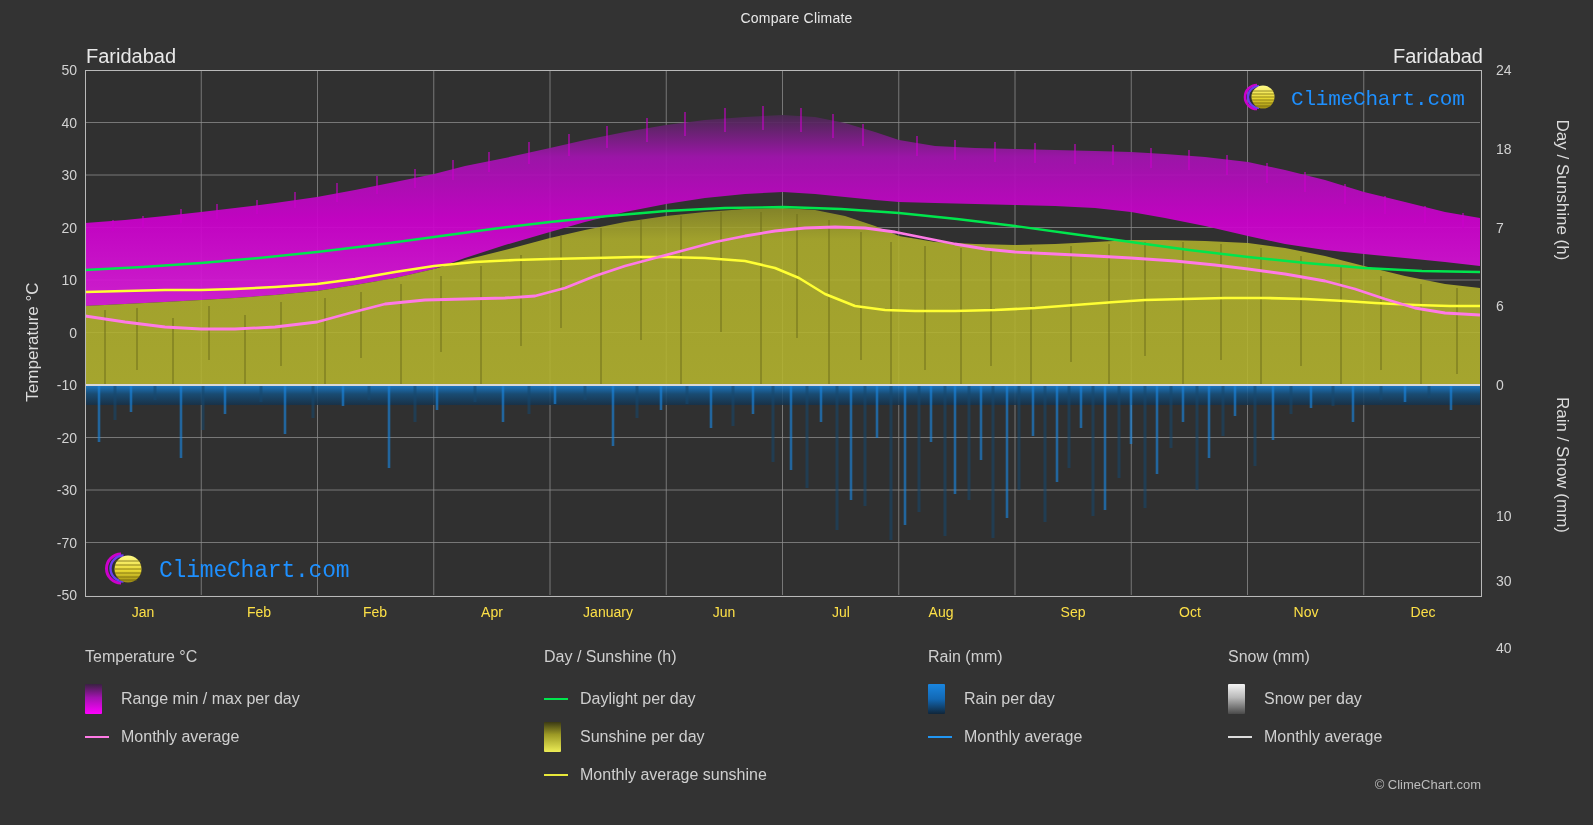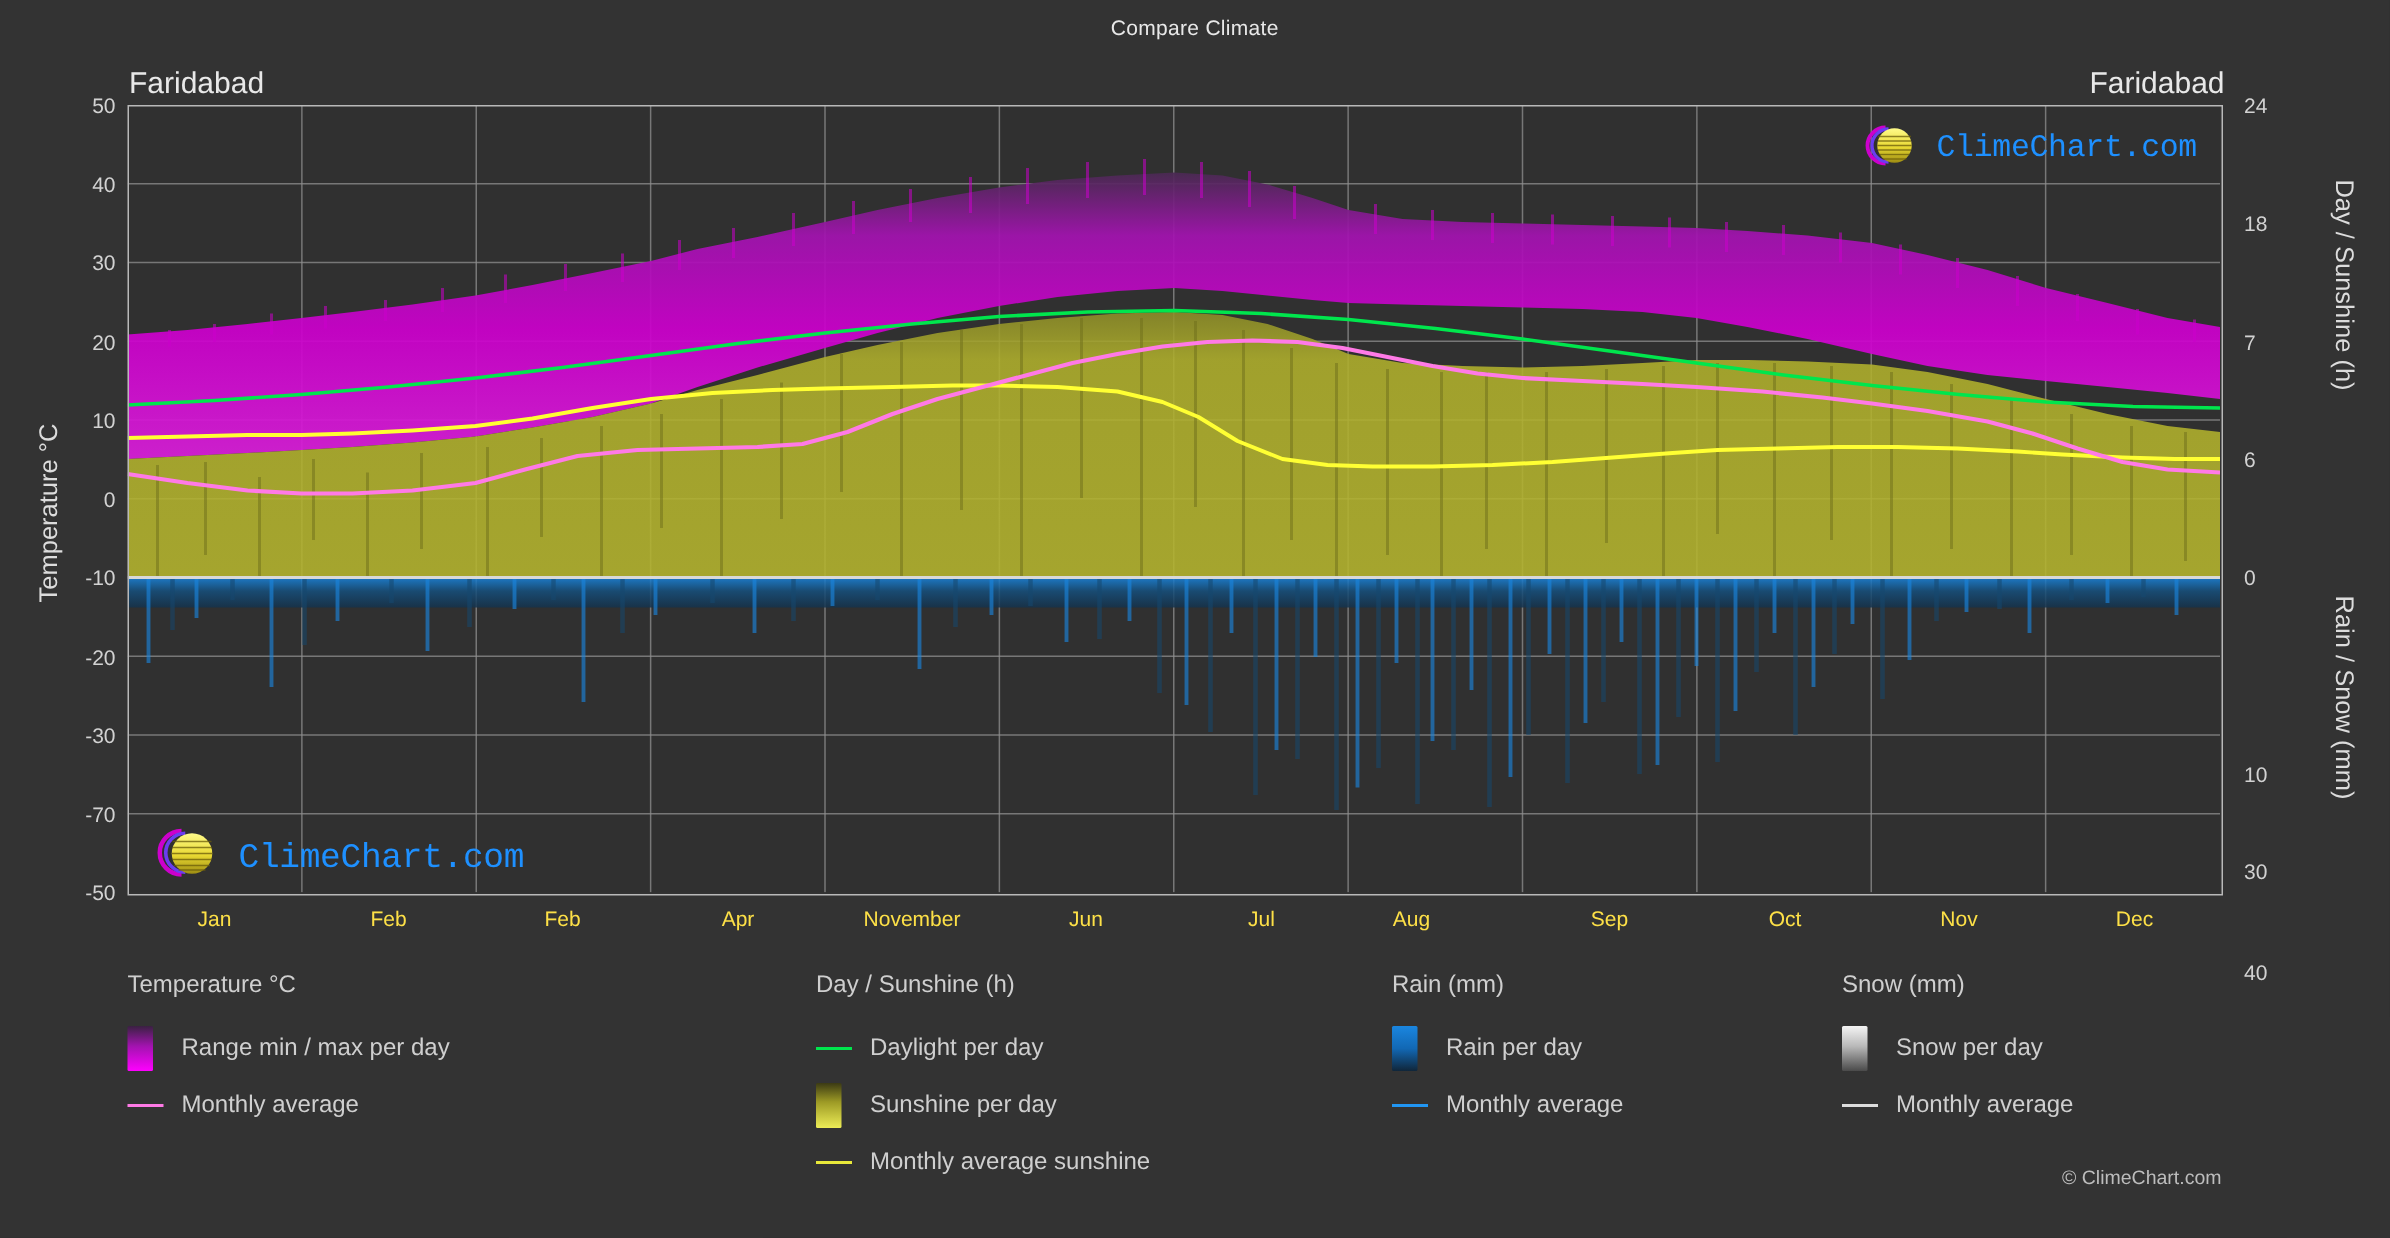--- a/index.html
+++ b/index.html
@@ -410,21 +410,21 @@
     <span class="tick-label tick-right" style="top:381.25px"></span>
     <span class="tick-label tick-right" style="top:511px">30</span>
     <span class="tick-label tick-right" style="top:578px">40</span>
   </div>
 
   <div id="x-ticks">
     <span class="xt" style="left:58px">Jan</span>
     <span class="xt" style="left:174px">Feb</span>
     <span class="xt" style="left:290px">Feb</span>
     <span class="xt" style="left:407px">Apr</span>
-    <span class="xt" style="left:523px">November</span>
+    <span class="xt" style="left:523px">January</span>
     <span class="xt" style="left:639px">Jun</span>
     <span class="xt" style="left:756px">Jul</span>
     <span class="xt" style="left:856px">Aug</span>
     <span class="xt" style="left:988px">Sep</span>
     <span class="xt" style="left:1105px">Oct</span>
     <span class="xt" style="left:1221px">Nov</span>
     <span class="xt" style="left:1338px">Dec</span>
   </div>
 
   <div class="axis-title" id="y-title-left">Temperature °C</div>

